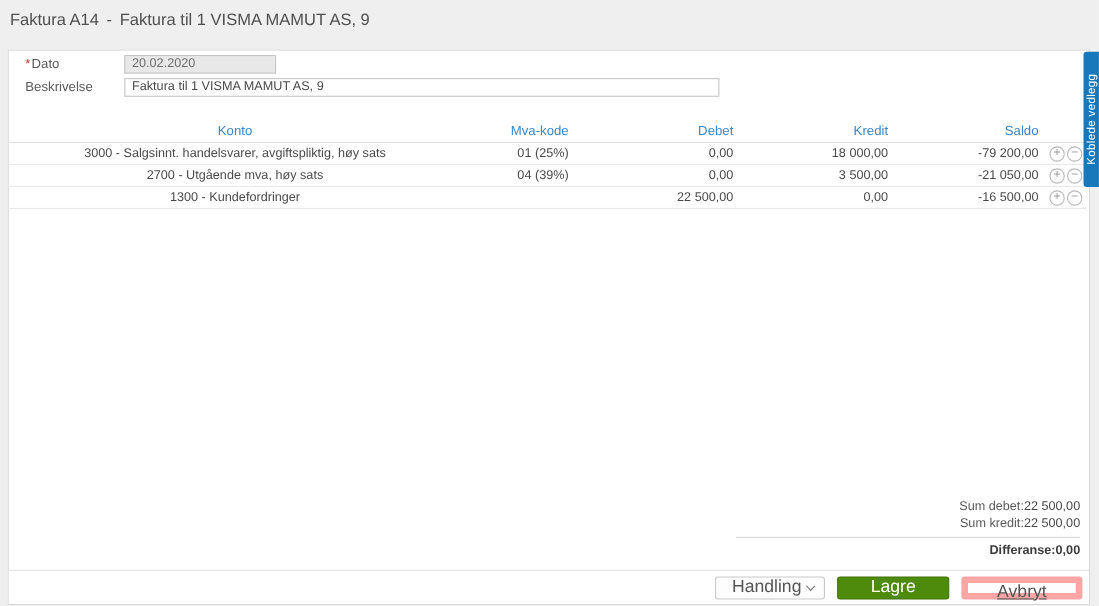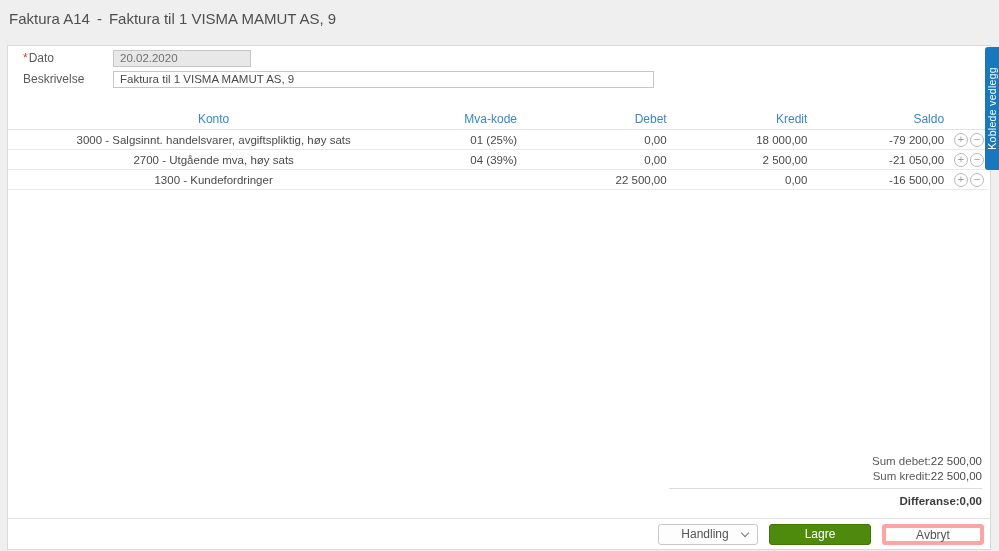--- a/index.html
+++ b/index.html
@@ -65,25 +65,25 @@
   .tot-row.diff { font-weight: bold; color: #3c3c3c; }
   .tot-row.diff .val { color: #3c3c3c; }
 
   
   .footer {
     position: absolute; left: 0; right: 0; bottom: 0; height: 31px;
     border-top: 1px solid #e3e3e3; display: flex; align-items: center;
     justify-content: flex-end; gap: 11px; padding-right: 6px; background: #fff;
   }
   .btn {
-    height: 21px; font-size: 12px; border-radius: 3px; cursor: pointer;
+    height: 21px; font-size: 16px; border-radius: 3px; cursor: pointer;
     font-family: "Liberation Sans", "DejaVu Sans", sans-serif;
   }
   .btn.secondary {
-    width: 102px; background: #fdfdfd; border: 4px solid #fca5a5; color: #555;
+    width: 110px; background: #fdfdfd; border: 6px solid #fca5a5; color: #555; text-decoration: underline;
   }
   .btn.handling {
     width: 100px; background: #fdfdfd; border: 1px solid #c9c9c9; color: #555;
     display: flex; align-items: center; padding: 0 9px;
   }
   .btn.handling .lbl { flex: 1; text-align: center; }
   .chevron {
     width: 6px; height: 6px; border-right: 1.5px solid #777; border-bottom: 1.5px solid #777;
     transform: rotate(45deg); margin-top: -3px; flex: 0 0 auto;
   }
@@ -140,21 +140,21 @@
       <div class="col-actions">
         <button class="round-btn">+</button>
         <button class="round-btn">−</button>
       </div>
     </div>
 
     <div class="grid-row">
       <div class="col-konto">2700 - Utgående mva, høy sats</div>
       <div class="col-mva">04 (39%)</div>
       <div class="col-debet">0,00</div>
-      <div class="col-kredit">2 500,00</div>
+      <div class="col-kredit">3 500,00</div>
       <div class="col-saldo">-21 050,00</div>
       <div class="col-actions">
         <button class="round-btn">+</button>
         <button class="round-btn">−</button>
       </div>
     </div>
 
     <div class="grid-row">
       <div class="col-konto">1300 - Kundefordringer</div>
       <div class="col-mva"></div>

